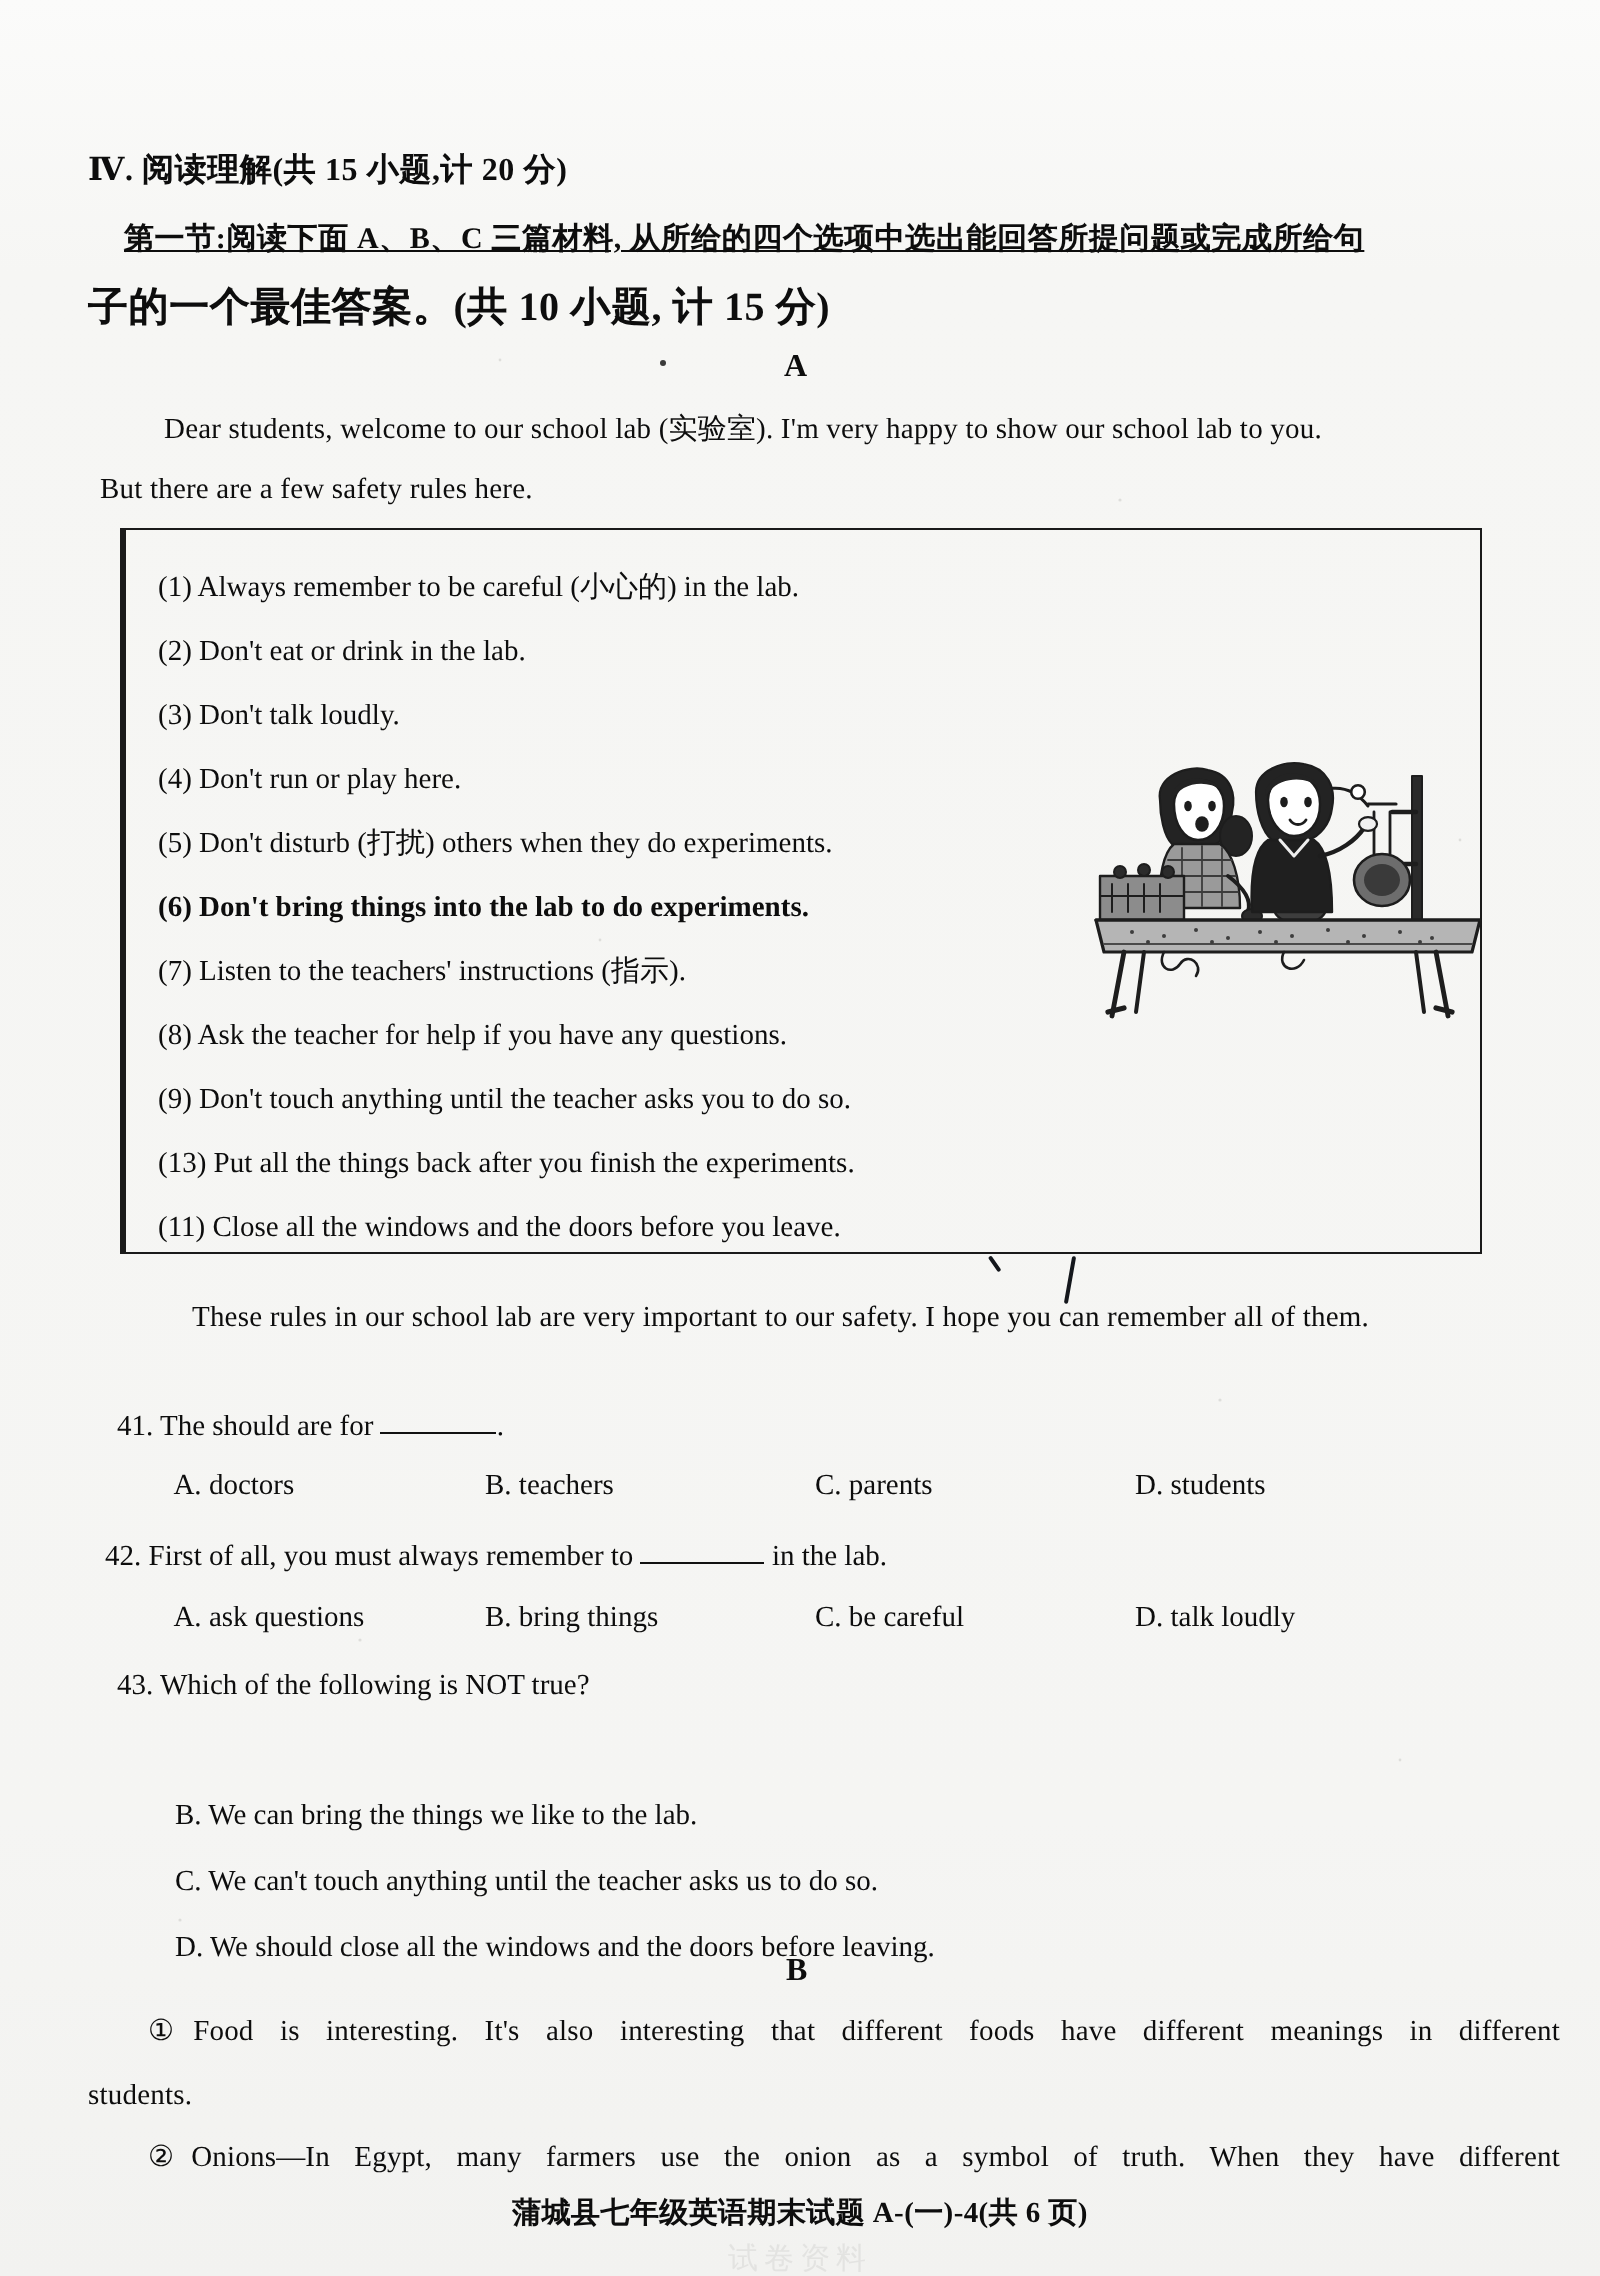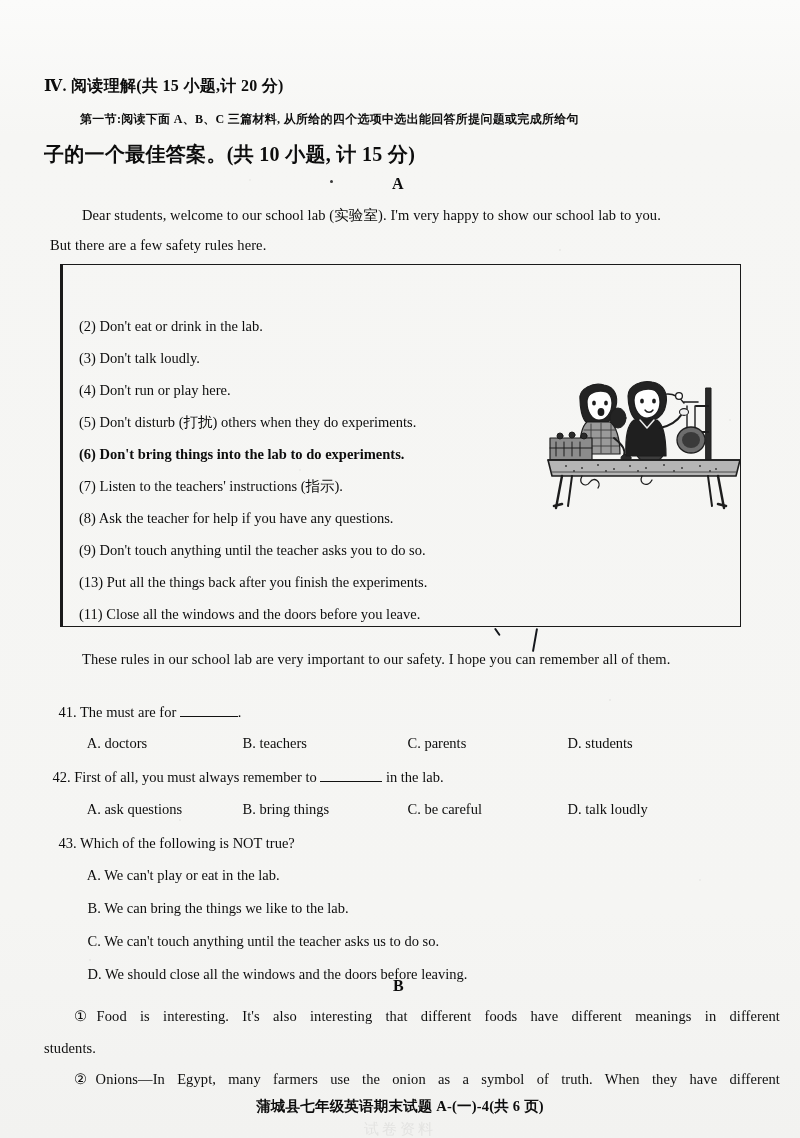--- a/index.html
+++ b/index.html
@@ -150,32 +150,33 @@
   #speckles { position:absolute; inset:0; opacity:.5; pointer-events:none; }
 </style>
 </head>
 <body>
 
 <div id="page">
   <div id="paper-tone"></div>
 
   <div class="tx cn" style="left:44px; top:78px; font-size:16px;">Ⅳ. 阅读理解(共 15 小题,计 20 分)</div>
 
-  <div class="tx cn" style="left:80px; top:113px; font-size:12px; font-weight:700;">第一节:阅读下面 A、B、C 三篇材料, 从所给的四个选项中选出能回答所提问题或完成所给句</div>
+  <div class="tx cn" style="left:62px; top:113px; font-size:15px; font-weight:700;text-decoration:underline;">第一节:阅读下面 A、B、C 三篇材料, 从所给的四个选项中选出能回答所提问题或完成所给句</div>
 
   <div class="tx cn" style="left:44px; top:144px; font-size:20px; font-weight:700;">子的一个最佳答案。(共 10 小题, 计 15 分)</div>
 
   <div class="sec-letter" style="left:392px; top:175px;">A</div>
 
   <div class="pen" style="left:330px; top:180px; width:3px; height:3px; background:#3a3a3a; border-radius:50%;"></div>
 
   <div class="tx en" style="left:82px; top:208px; font-size:14.5px;">Dear students, welcome to our school lab (实验室). I'm very happy to show our school lab to you.</div>
   <div class="tx en" style="left:50px; top:238px; font-size:14.5px;">But there are a few safety rules here.</div>
 
   <div id="rules-box">
+    <div class="rule" style="top:22px;">(1) Always remember to be careful (小心的) in the lab.</div>
     <div class="rule" style="top:54px;">(2) Don't eat or drink in the lab.</div>
     <div class="rule" style="top:86px;">(3) Don't talk loudly.</div>
     <div class="rule" style="top:118px;">(4) Don't run or play here.</div>
     <div class="rule" style="top:150px;">(5) Don't disturb (打扰) others when they do experiments.</div>
     <div class="rule" style="top:182px;font-weight:bold;">(6) Don't bring things into the lab to do experiments.</div>
     <div class="rule" style="top:214px;">(7) Listen to the teachers' instructions (指示).</div>
     <div class="rule" style="top:246px;">(8) Ask the teacher for help if you have any questions.</div>
     <div class="rule" style="top:278px;">(9) Don't touch anything until the teacher asks you to do so.</div>
     <div class="rule" style="top:310px;">(13) Put all the things back after you finish the experiments.</div>
     <div class="rule" style="top:342px;">(11) Close all the windows and the doors before you leave.</div>
@@ -290,24 +291,24 @@
 
         <path d="M8 130 L16 128" stroke-width="2.6"></path>
         <path d="M172 128 L180 130" stroke-width="2.6"></path>
       </g>
     </svg>
   </div>
 
   <div class="pen" style="left:493px; top:631px; width:9px; height:1.6px; transform:rotate(55deg);"></div>
   <div class="pen" style="left:534px; top:628px; width:2px; height:24px; transform:rotate(10deg); border-radius:2px;"></div>
 
-  <div class="tx en" style="left:82px; top:652px; font-size:14.5px;">These rules in our school lab are very important to our safety. I hope you can remember all of them.</div>
+  <div class="tx en" style="left:96px; top:652px; font-size:14.5px;">These rules in our school lab are very important to our safety. I hope you can remember all of them.</div>
 
   <div class="q-stem" style="left:44px; top:686px;">
-    <span>41.</span><span> </span><span>The must are for</span><span> </span><span class="blank" style="width:58px;"></span><span>.</span>
+    <span>41.</span><span> </span><span>The should are for</span><span> </span><span class="blank" style="width:58px;"></span><span>.</span>
   </div>
   <div class="q-opt" style="left:73px; top:718px;">
     <span>A.</span><span> </span><span>doctors</span>
   </div>
   <div class="q-opt" style="left:228px; top:718px;">
     <span>B.</span><span> </span><span>teachers</span>
   </div>
   <div class="q-opt" style="left:393px; top:718px;">
     <span>C.</span><span> </span><span>parents</span>
   </div>
@@ -326,23 +327,20 @@
   </div>
   <div class="q-opt" style="left:393px; top:784px;">
     <span>C.</span><span> </span><span>be careful</span>
   </div>
   <div class="q-opt" style="left:553px; top:784px;text-align:center;">
     <span>D.</span><span> </span><span>talk loudly</span>
   </div>
 
   <div class="q-stem" style="left:44px; top:818px;">
     <span>43.</span><span> </span><span>Which of the following is NOT true?</span>
-  </div>
-  <div class="q-opt" style="left:73px; top:850px;">
-    <span>A.</span><span> </span><span>We can't play or eat in the lab.</span>
   </div>
   <div class="q-opt" style="left:73px; top:883px;">
     <span>B.</span><span> </span><span>We can bring the things we like to the lab.</span>
   </div>
   <div class="q-opt" style="left:73px; top:916px;">
     <span>C.</span><span> </span><span>We can't touch anything until the teacher asks us to do so.</span>
   </div>
   <div class="q-opt" style="left:73px; top:949px;">
     <span>D.</span><span> </span><span>We should close all the windows and the doors before leaving.</span>
   </div>

